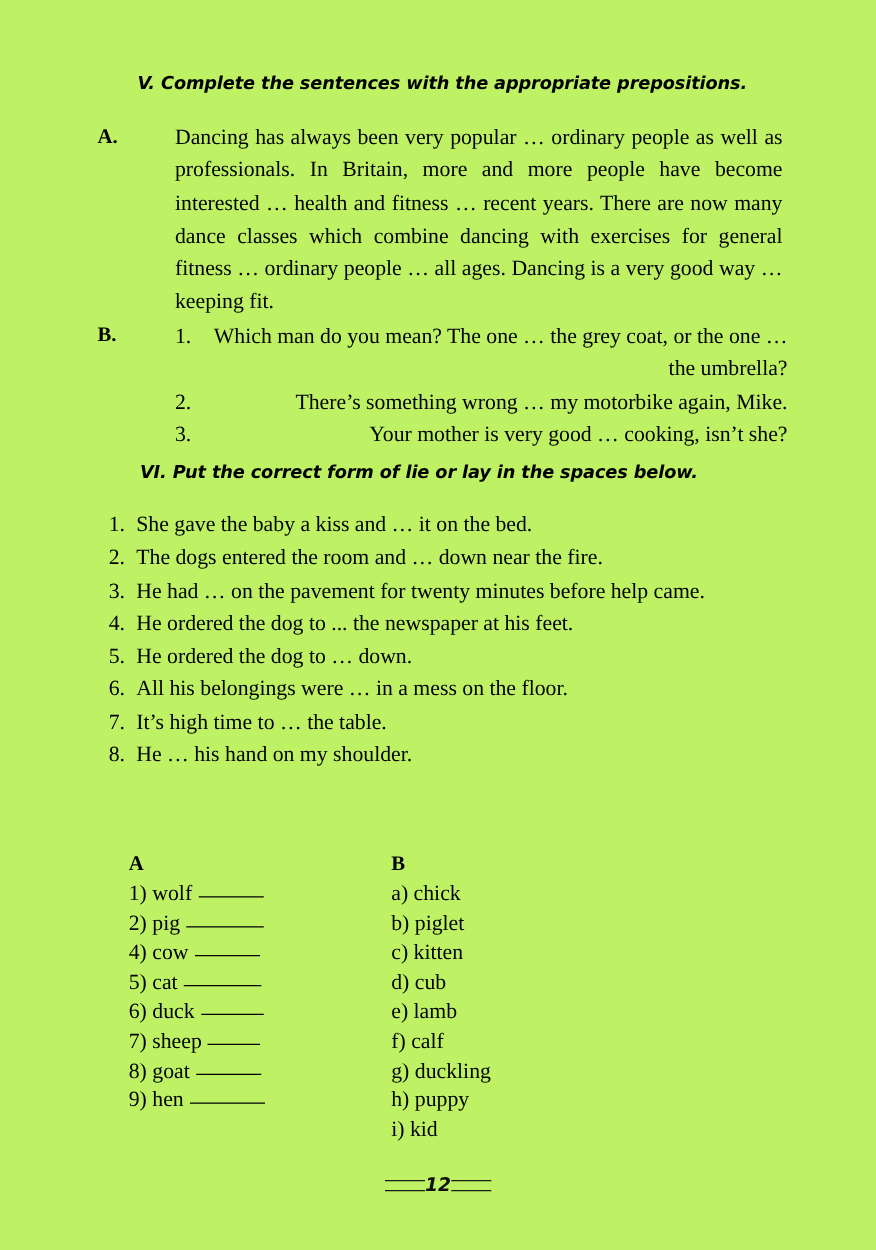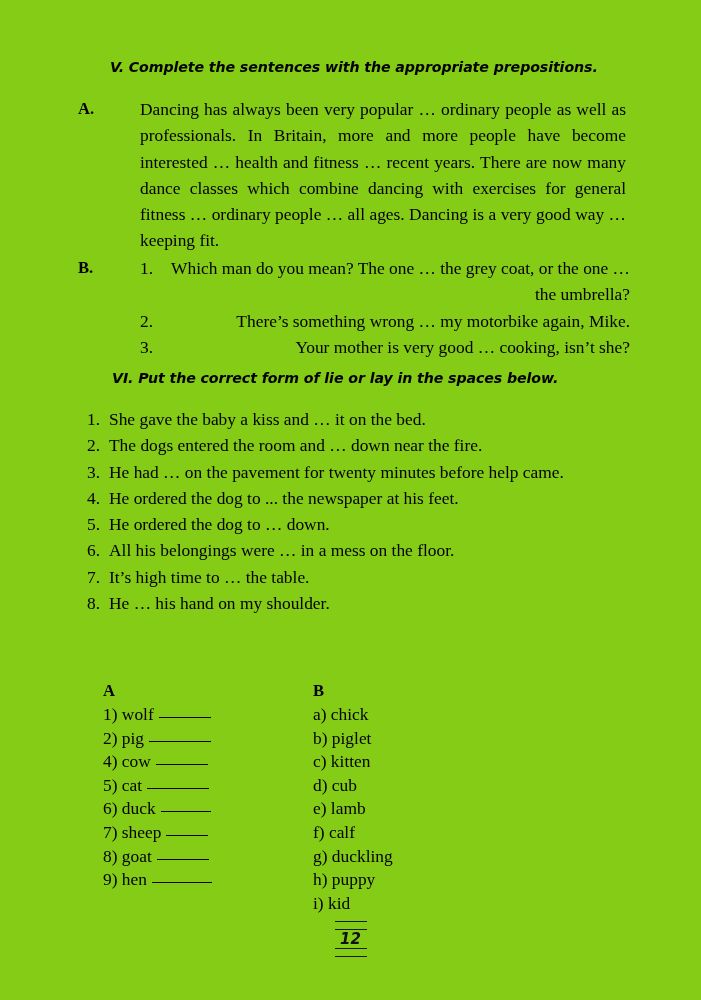--- a/index.html
+++ b/index.html
@@ -4,21 +4,21 @@
 <style>
   html, body {
     margin: 0;
     padding: 0;
     background: #ffffff;
   }
   .page {
     position: relative;
     width: 701px;
     height: 1000px;
-    background: #84cc16;
+    background: #bef264;
     overflow: hidden;
     font-family: "Liberation Serif", "DejaVu Serif", serif;
     color: #000000;
   }
 
   
   .ex-heading {
     font-family: "DejaVu Sans", "Liberation Sans", sans-serif;
     font-weight: bold;
     font-style: italic;
@@ -123,21 +123,20 @@
 
   
   .footer {
     position: absolute;
     left: 0;
     right: 0;
     bottom: 43px;
     display: flex;
     align-items: center;
     justify-content: center;
-    flex-direction: column;
   }
   .foot-rule {
     width: 32px;
     height: 7px;
     border-top: 1.6px solid #1a1a1a;
     border-bottom: 1.6px solid #1a1a1a;
   }
   .page-num {
     font-family: "DejaVu Sans", "Liberation Sans", sans-serif;
     font-weight: bold;

